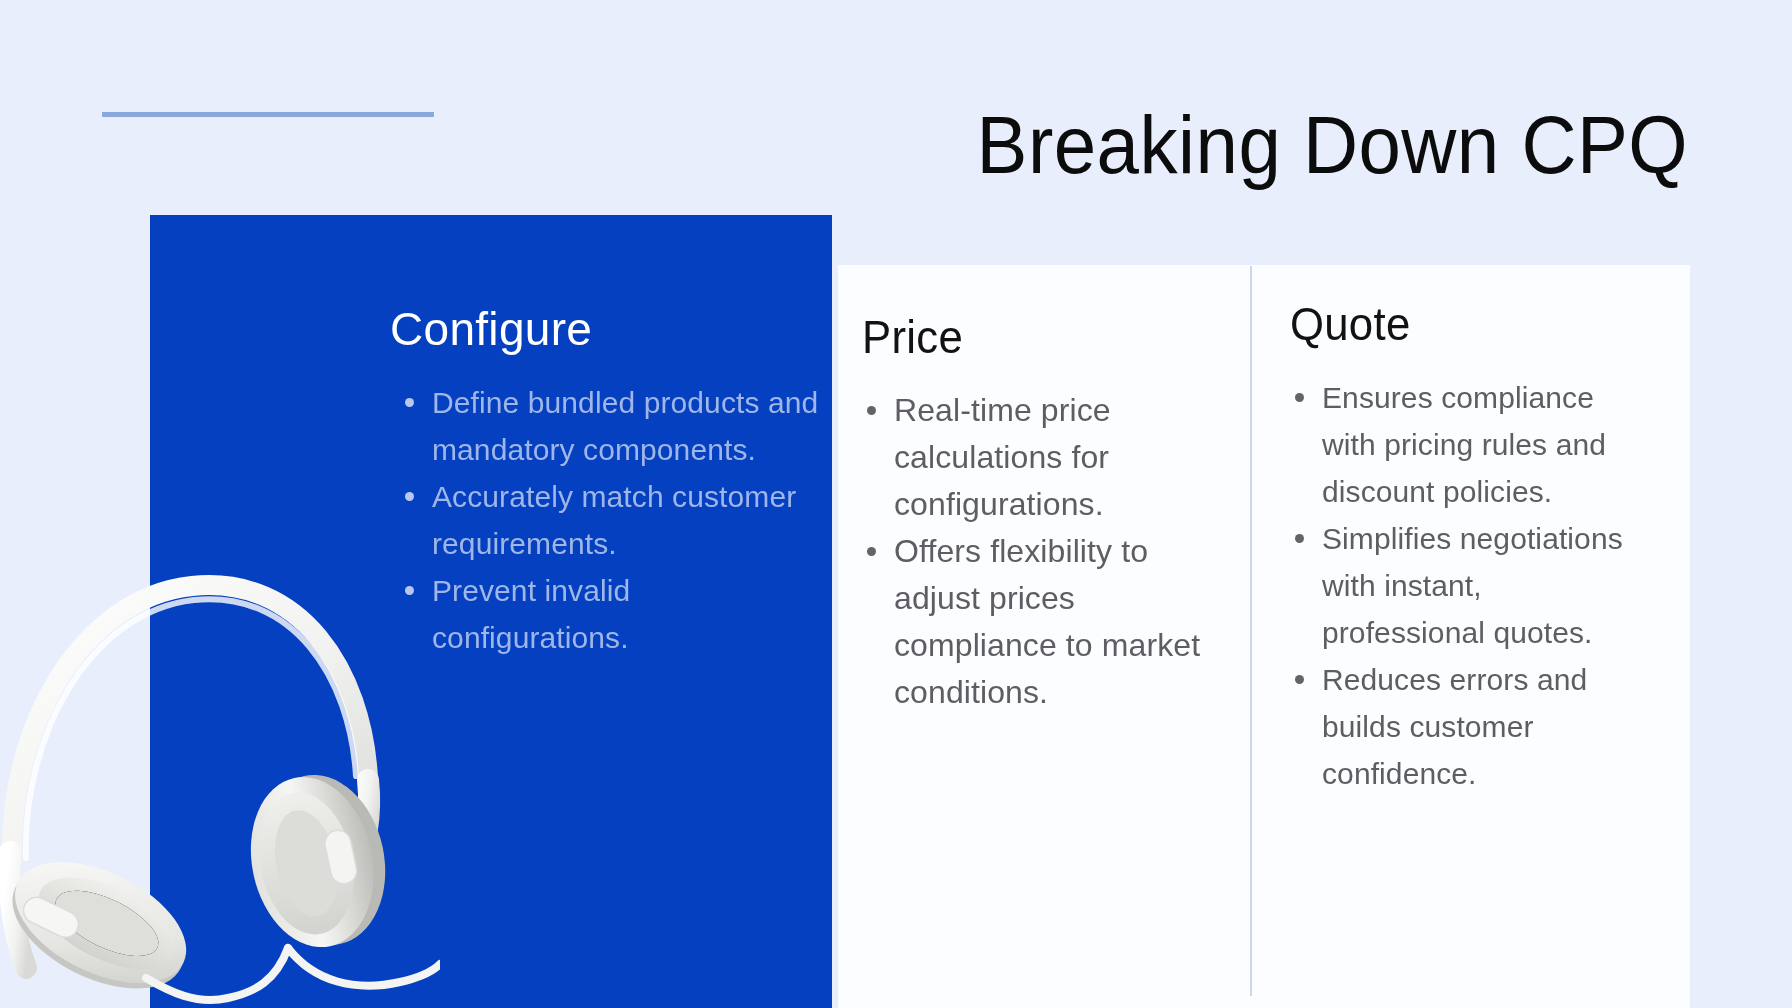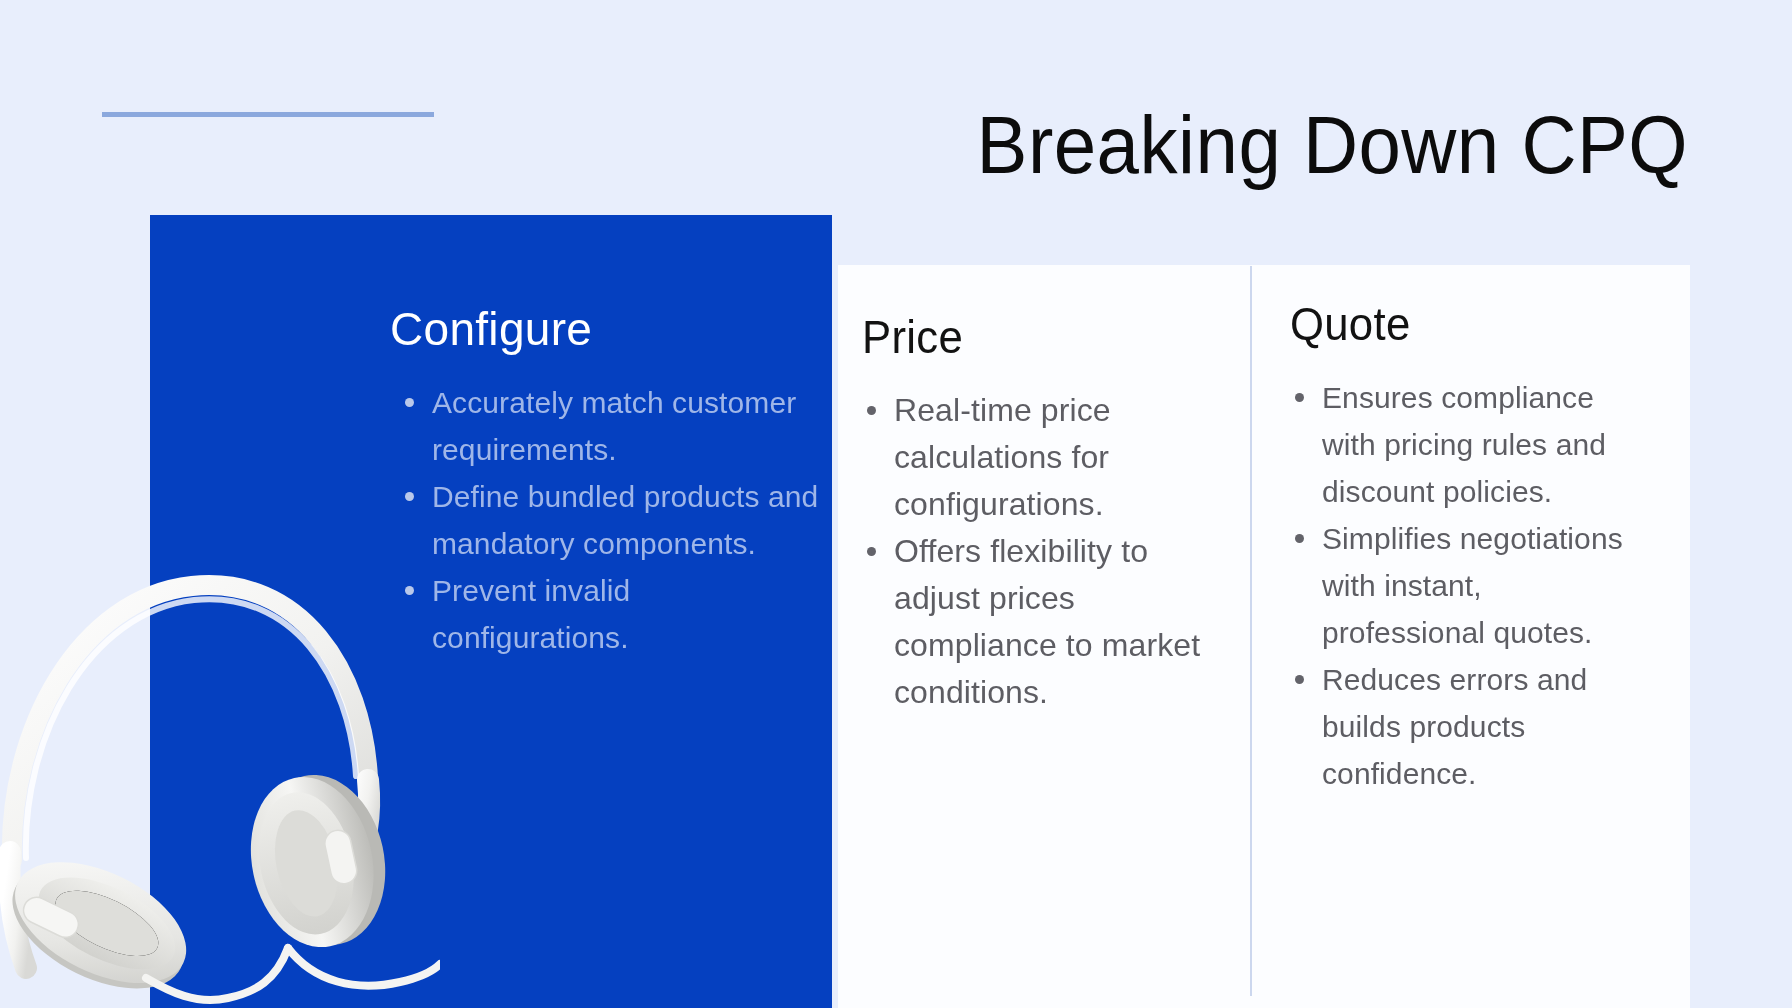--- a/index.html
+++ b/index.html
@@ -246,36 +246,36 @@
       <rect x="-76" y="-2" width="58" height="26" rx="13" fill="#f6f6f4" stroke="#dcdcd8" stroke-width="1.5"></rect>
     </g>
 
     <path d="M318 418 C 306 450 286 462 258 468 C 226 475 200 462 176 448" fill="none" stroke="#f4f4f2" stroke-width="8" stroke-linecap="round"></path>
     <path d="M318 418 C 344 452 386 462 430 452 C 452 447 464 440 470 434" fill="none" stroke="#f4f4f2" stroke-width="8" stroke-linecap="round"></path>
   </svg>
 
   <div class="col col-configure">
     <h2 class="col-title">Configure</h2>
     <ul class="bullets">
+      <li>Define bundled products and mandatory components.</li>
       <li>Accurately match customer requirements.</li>
-      <li>Define bundled products and mandatory components.</li>
       <li>Prevent invalid configurations.</li>
     </ul>
   </div>
 
   <div class="col col-price">
     <h2 class="col-title">Price</h2>
     <ul class="bullets">
       <li>Real-time price calculations for configurations.</li>
       <li>Offers flexibility to adjust prices compliance to market conditions.</li>
     </ul>
   </div>
 
   <div class="col col-quote">
     <h2 class="col-title">Quote</h2>
     <ul class="bullets">
       <li>Ensures compliance with pricing rules and discount policies.</li>
       <li>Simplifies negotiations with instant, professional quotes.</li>
-      <li>Reduces errors and builds products confidence.</li>
+      <li>Reduces errors and builds customer confidence.</li>
     </ul>
   </div>
 
 </div>
 
 </body></html>

